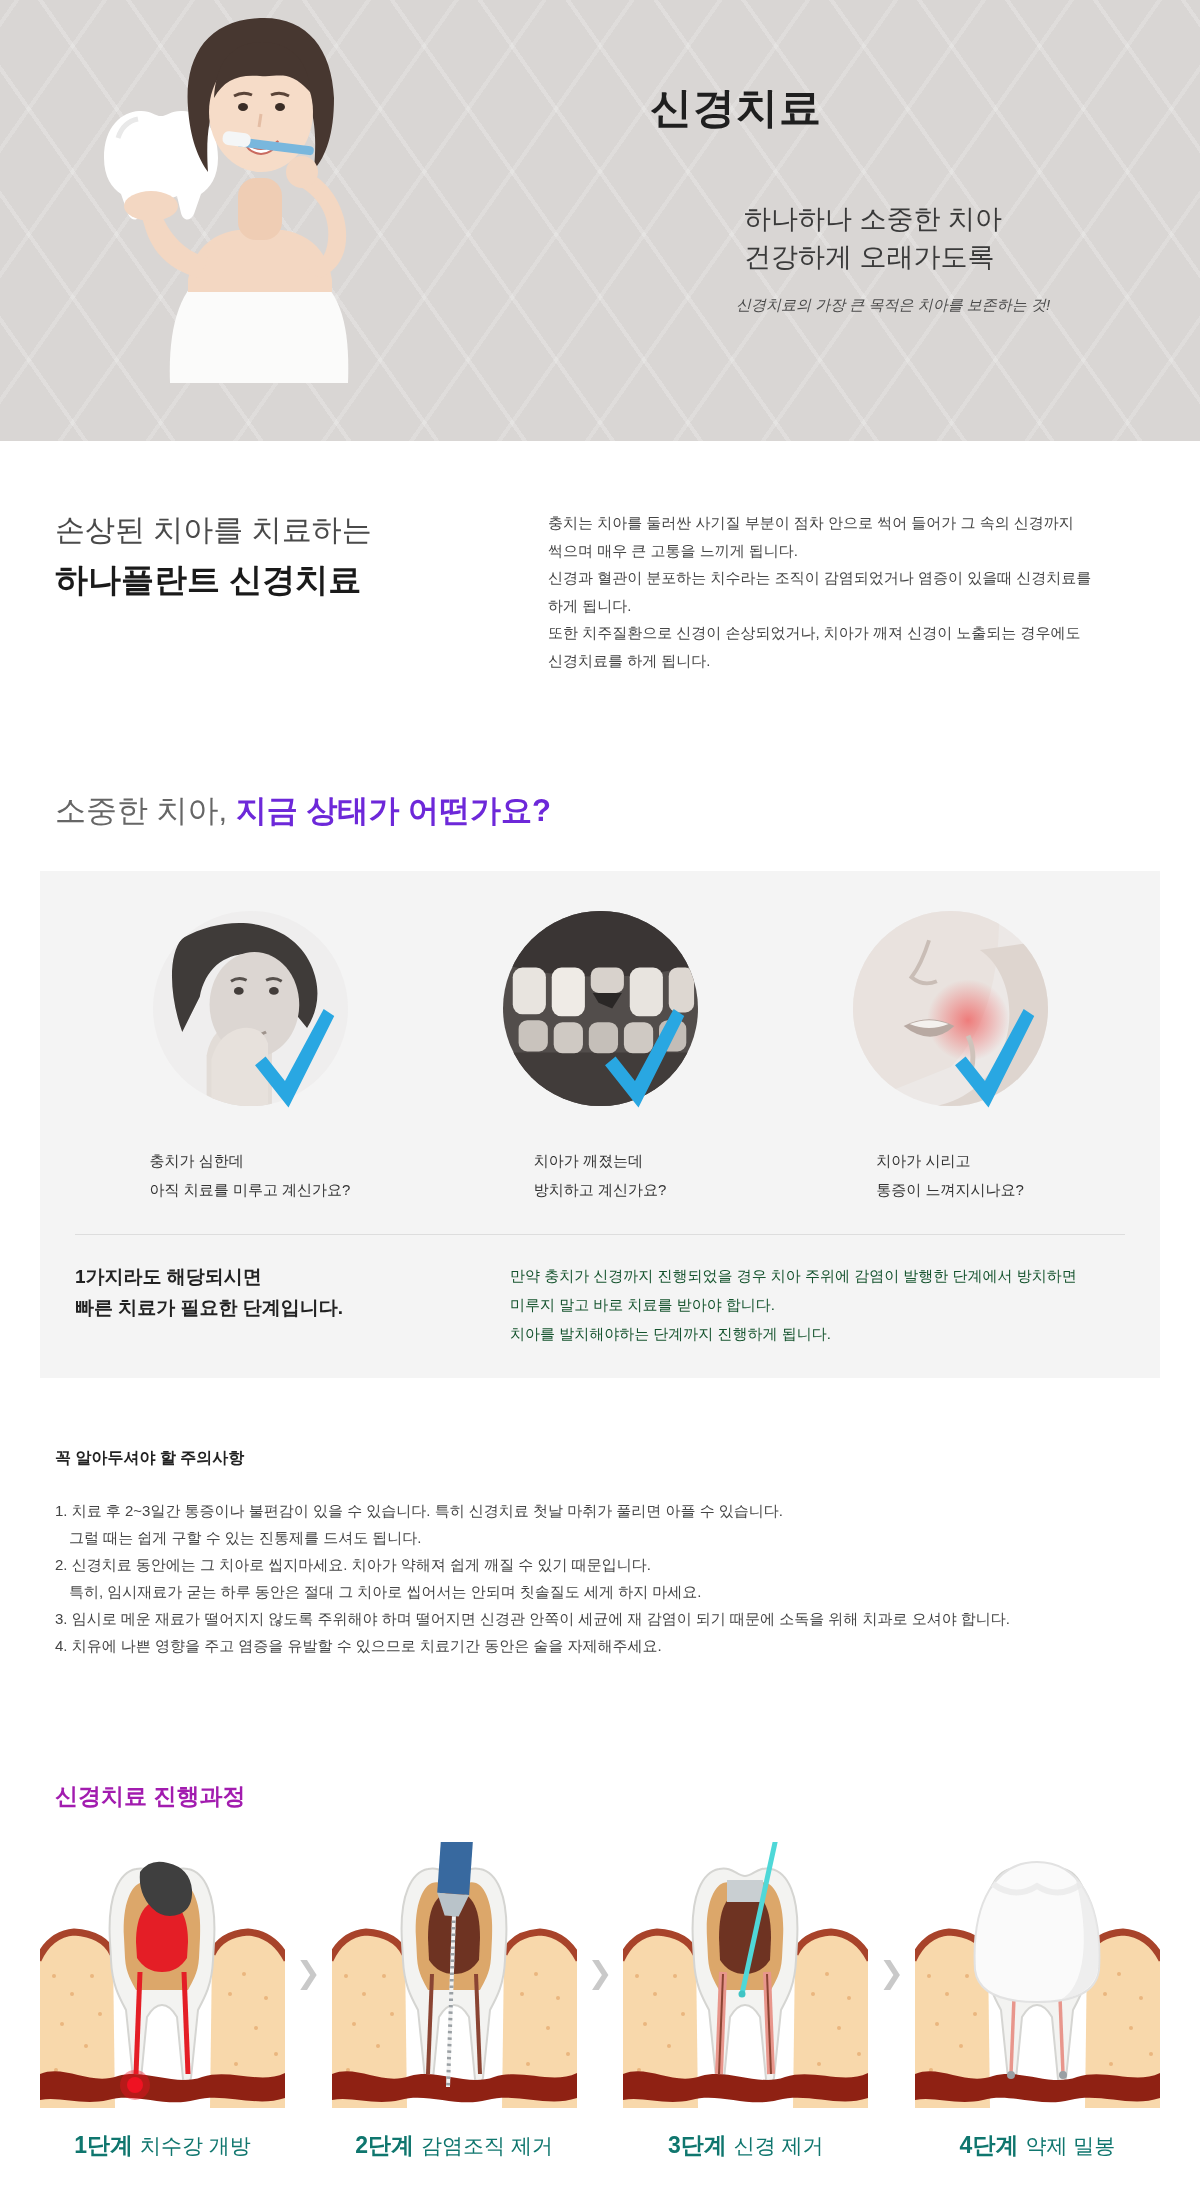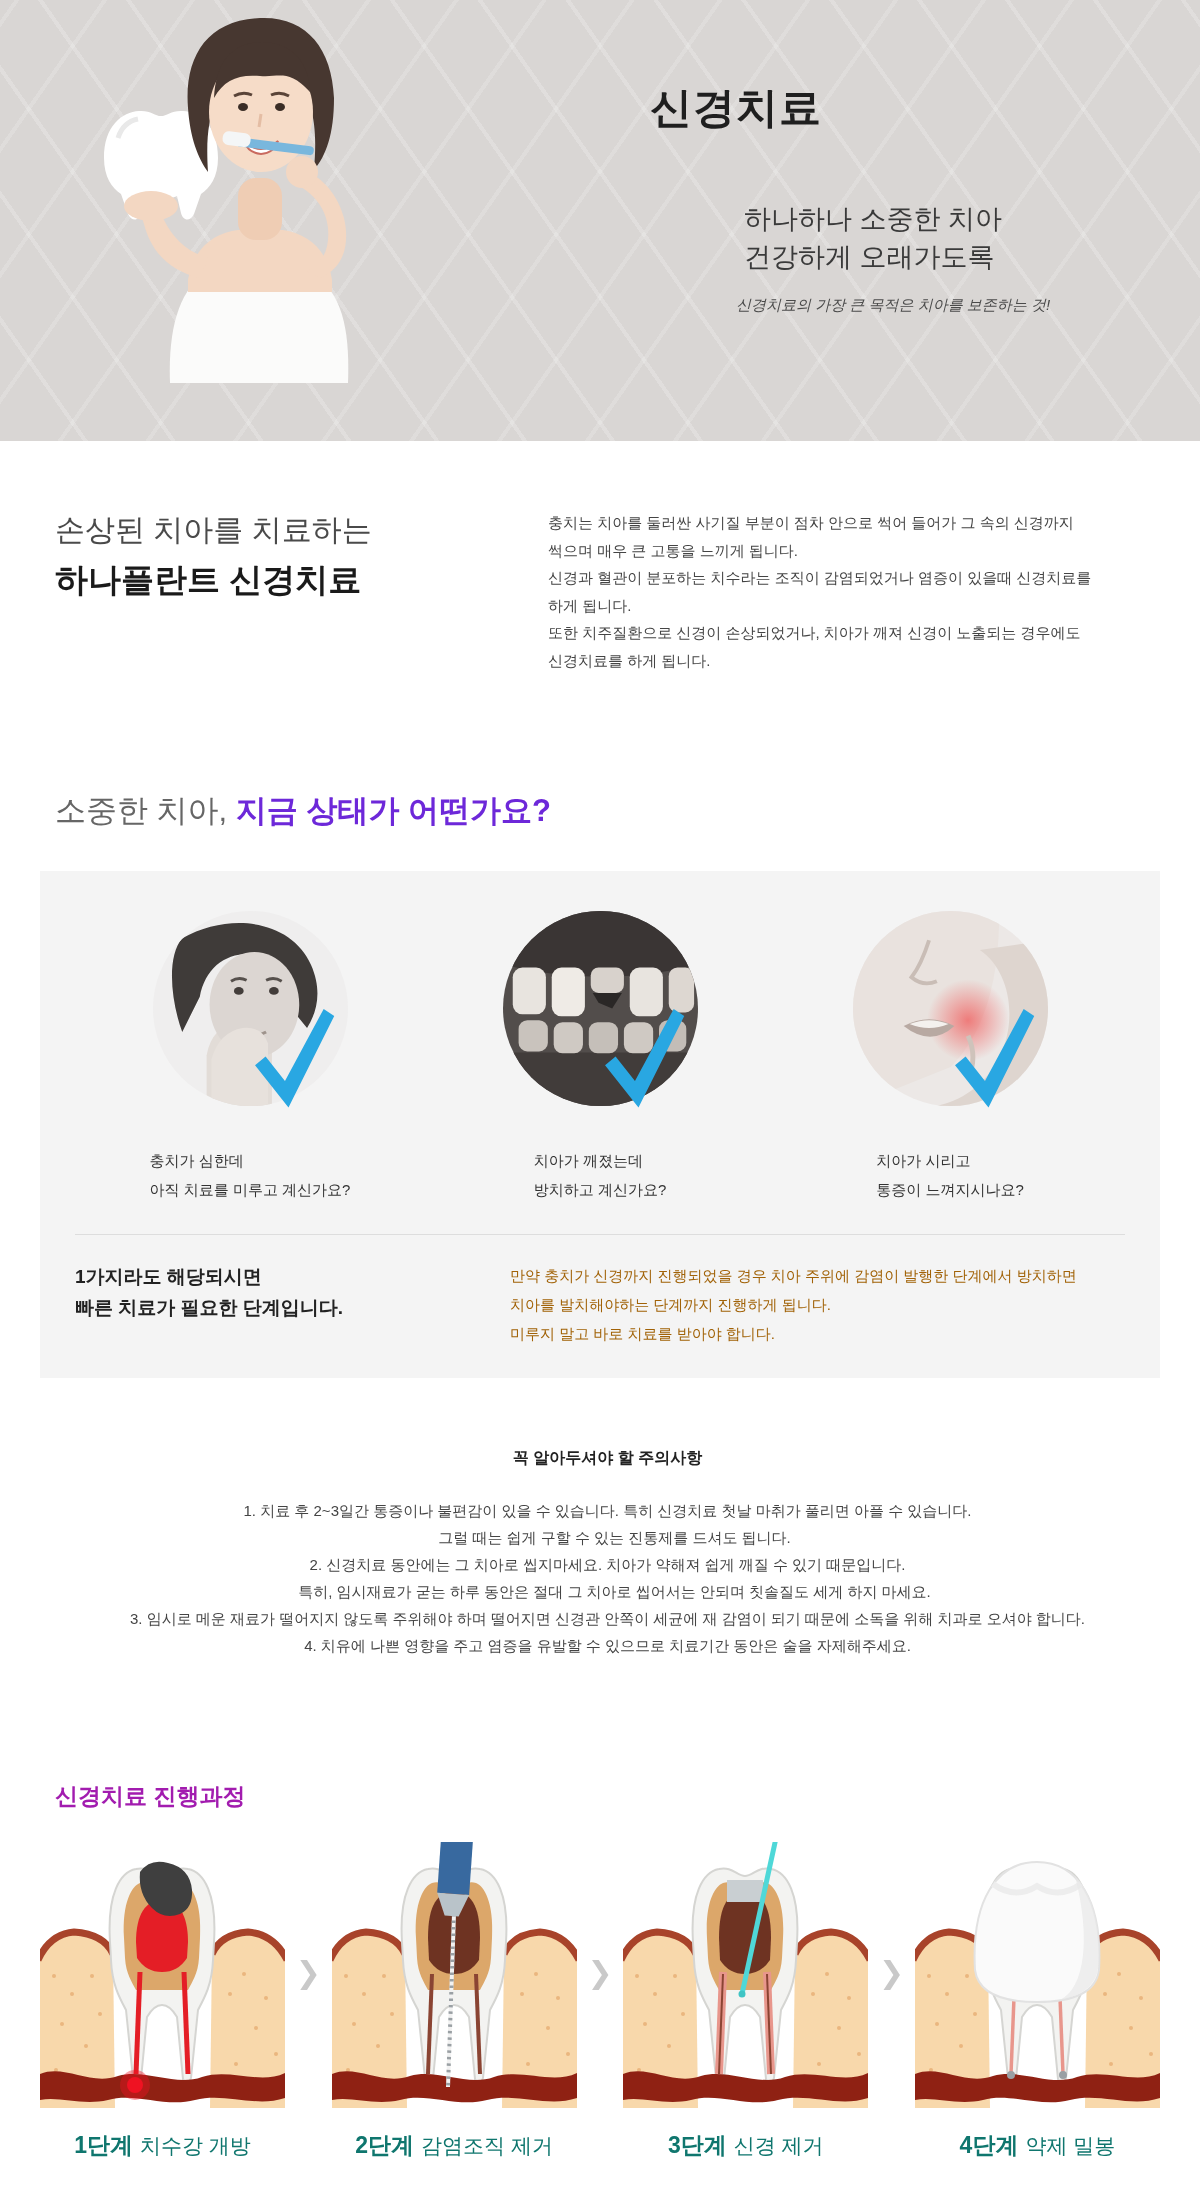--- a/index.html
+++ b/index.html
@@ -31,24 +31,24 @@
   .status-panel{margin:38px 40px 0 40px;background:#f4f4f4;padding:40px 35px 30px 35px;}
   .cases{display:flex;}
   .case{flex:1;display:flex;flex-direction:column;align-items:center;}
   .photo-wrap{position:relative;width:195px;height:195px;}
   .photo{width:195px;height:195px;border-radius:50%;overflow:hidden;display:block;}
   .check{position:absolute;right:12px;bottom:-10px;width:88px;height:112px;}
   .case-caption{margin-top:40px;font-size:15px;line-height:29px;color:#333;}
   .panel-divider{border:0;border-top:1px solid #ddd;margin:30px 0 0 0;}
   .conclusion{display:flex;margin-top:26px;}
   .conclusion-left{flex:0 0 435px;font-size:19px;font-weight:800;line-height:31px;color:#222;}
-  .conclusion-right{font-size:15px;line-height:29px;color:#a16207;}
-
-  
-  .notice{padding:70px 40px 0 55px;text-align:center;}
+  .conclusion-right{font-size:15px;line-height:29px;color:#14532d;}
+
+  
+  .notice{padding:70px 40px 0 55px;}
   .notice-heading{font-size:16px;font-weight:800;color:#222;}
   .notice-list{margin-top:28px;font-size:15px;line-height:27px;color:#444;}
   .notice-line.indent{padding-left:14px;}
 
   
   .process{padding:103px 40px 0 40px;}
   .process-heading{padding-left:15px;font-size:23px;font-weight:700;color:#a21caf;}
   .steps{display:flex;margin-top:30px;align-items:flex-start;justify-content:space-between;}
   .step{width:245px;display:flex;flex-direction:column;align-items:center;}
   .step-img{width:245px;height:266px;display:block;}
@@ -203,22 +203,22 @@
 
     <hr class="panel-divider">
 
     <div class="conclusion">
       <div class="conclusion-left">
         <div>1가지라도 해당되시면</div>
         <div>빠른 치료가 필요한 단계입니다.</div>
       </div>
       <div class="conclusion-right">
         <div>만약 충치가 신경까지 진행되었을 경우 치아 주위에 감염이 발행한 단계에서 방치하면</div>
+        <div>미루지 말고 바로 치료를 받아야 합니다.</div>
         <div>치아를 발치해야하는 단계까지 진행하게 됩니다.</div>
-        <div>미루지 말고 바로 치료를 받아야 합니다.</div>
       </div>
     </div>
   </section>
 
   <section class="notice">
     <div class="notice-heading">꼭 알아두셔야 할 주의사항</div>
     <div class="notice-list">
       <div class="notice-line">1. 치료 후 2~3일간 통증이나 불편감이 있을 수 있습니다. 특히 신경치료 첫날 마취가 풀리면 아플 수 있습니다.</div>
       <div class="notice-line indent">그럴 때는 쉽게 구할 수 있는 진통제를 드셔도 됩니다.</div>
       <div class="notice-line">2. 신경치료 동안에는 그 치아로 씹지마세요. 치아가 약해져 쉽게 깨질 수 있기 때문입니다.</div>

